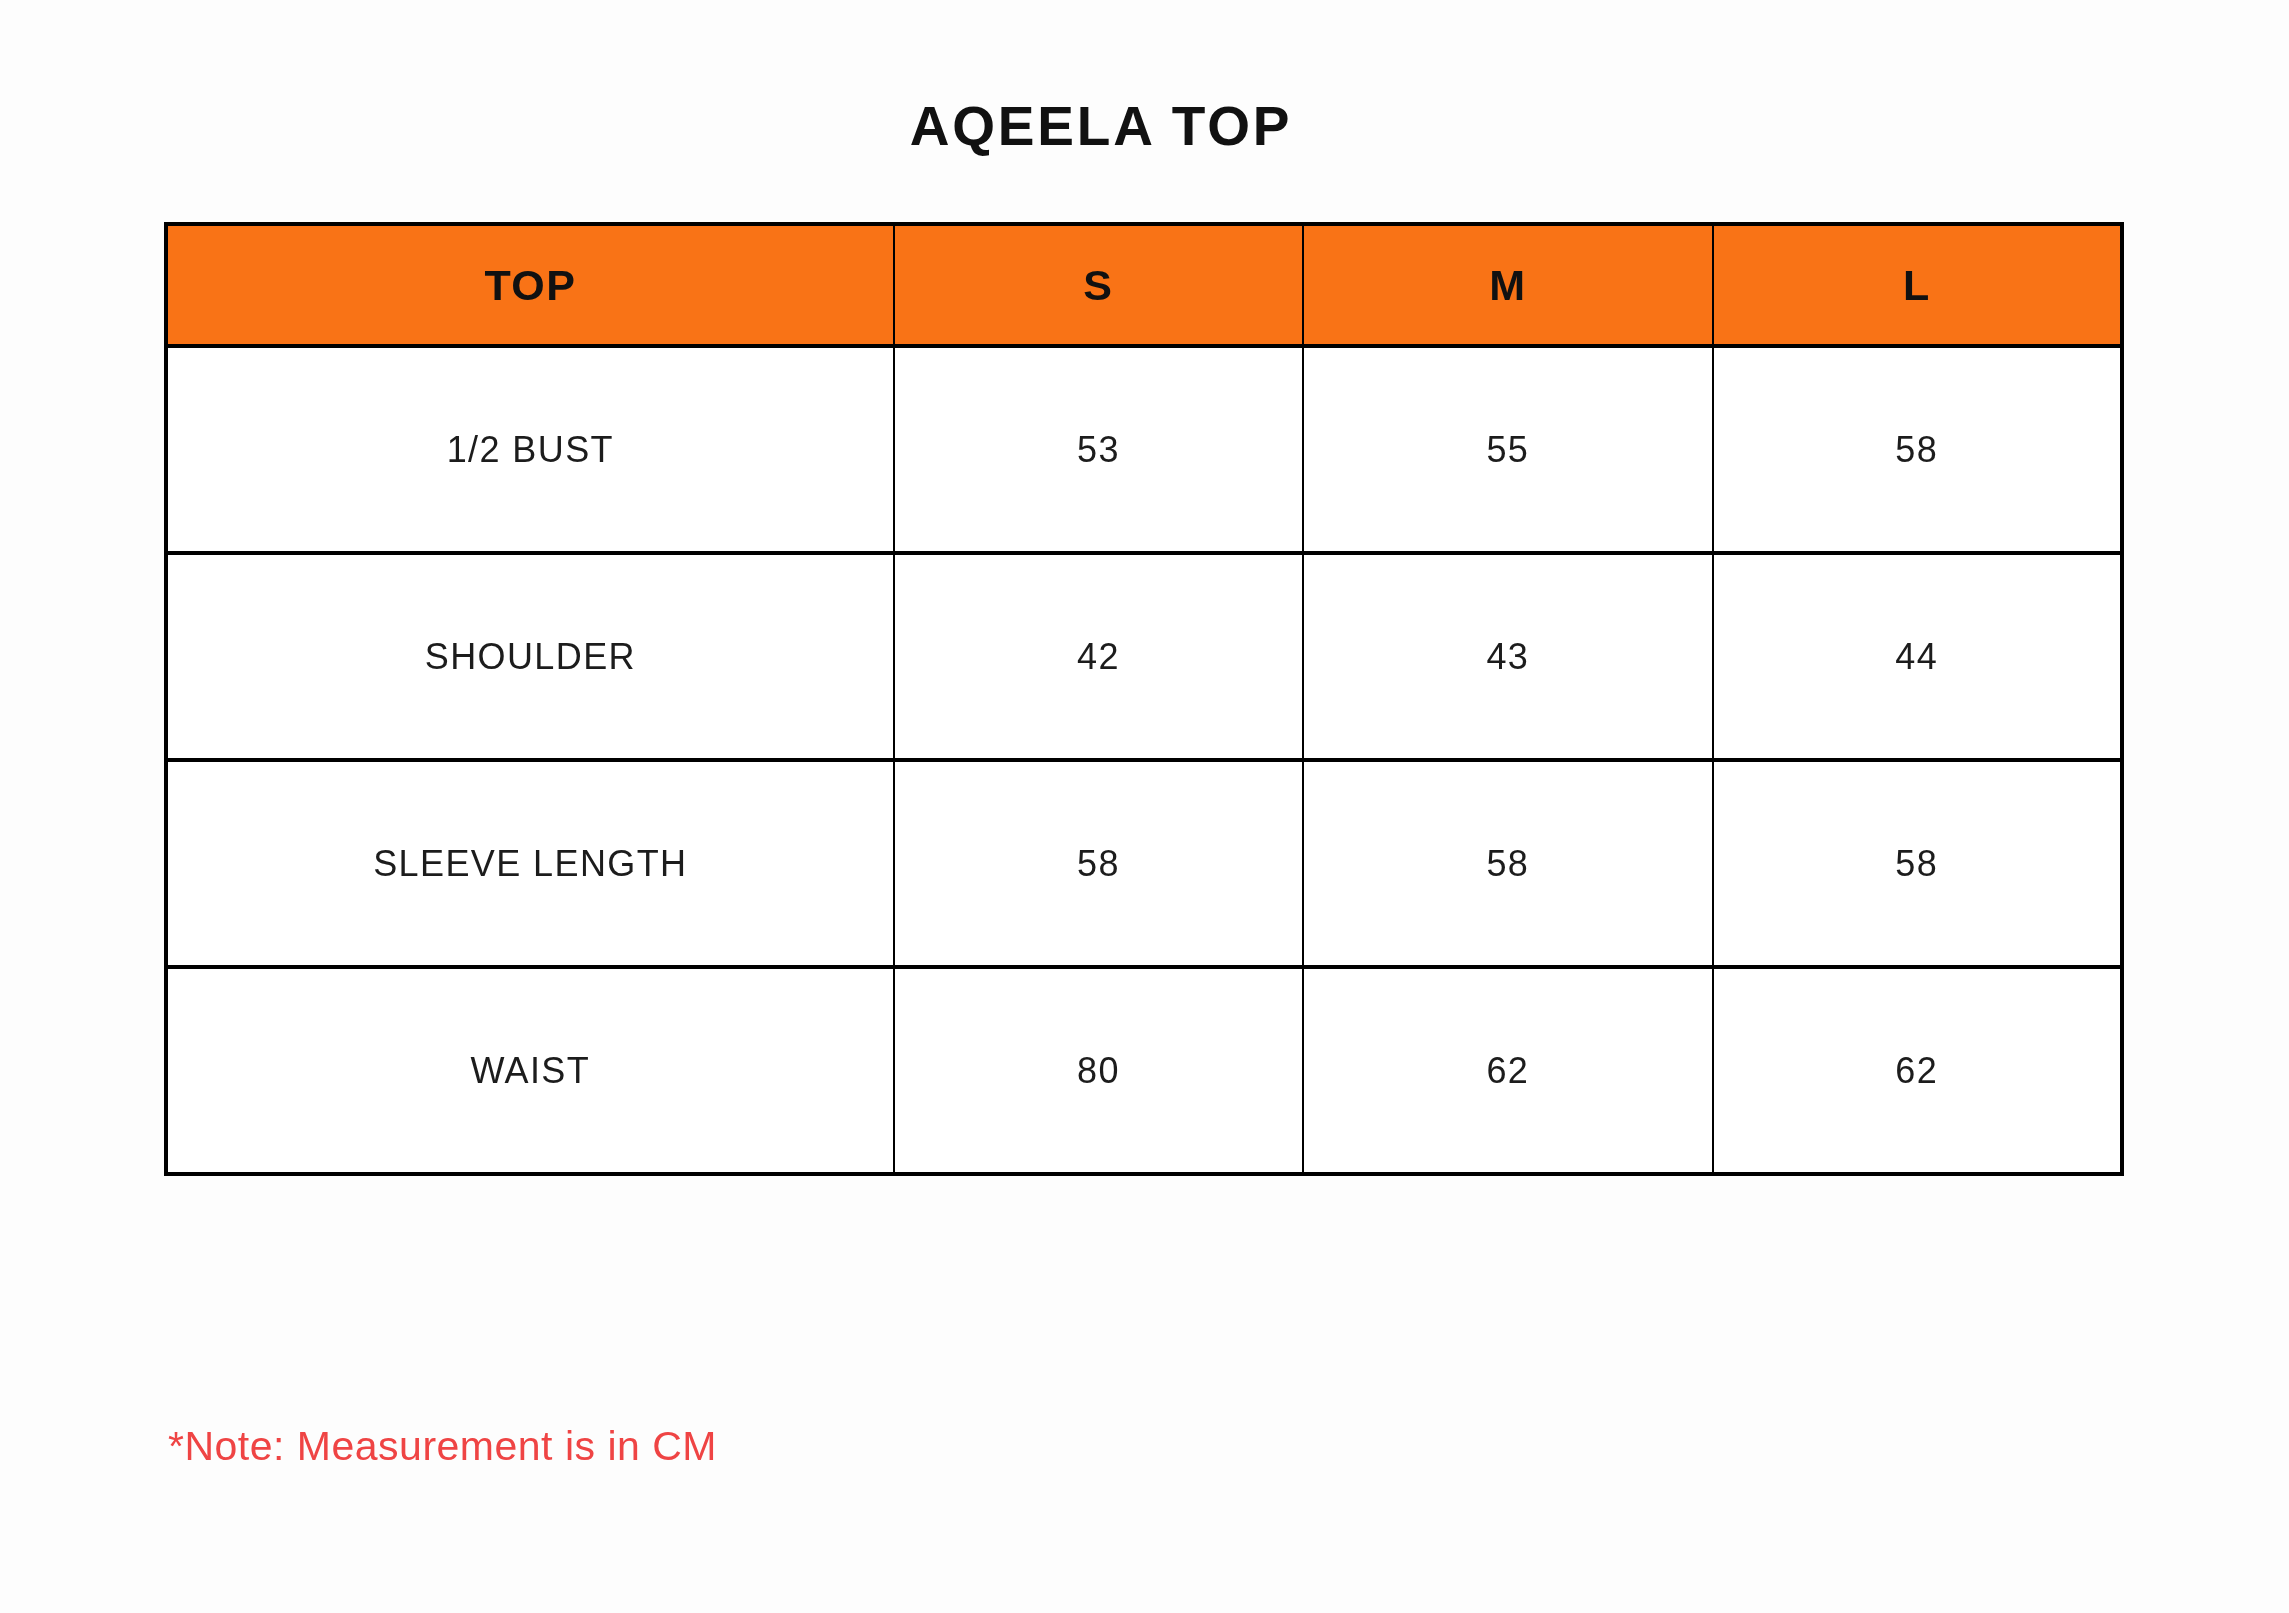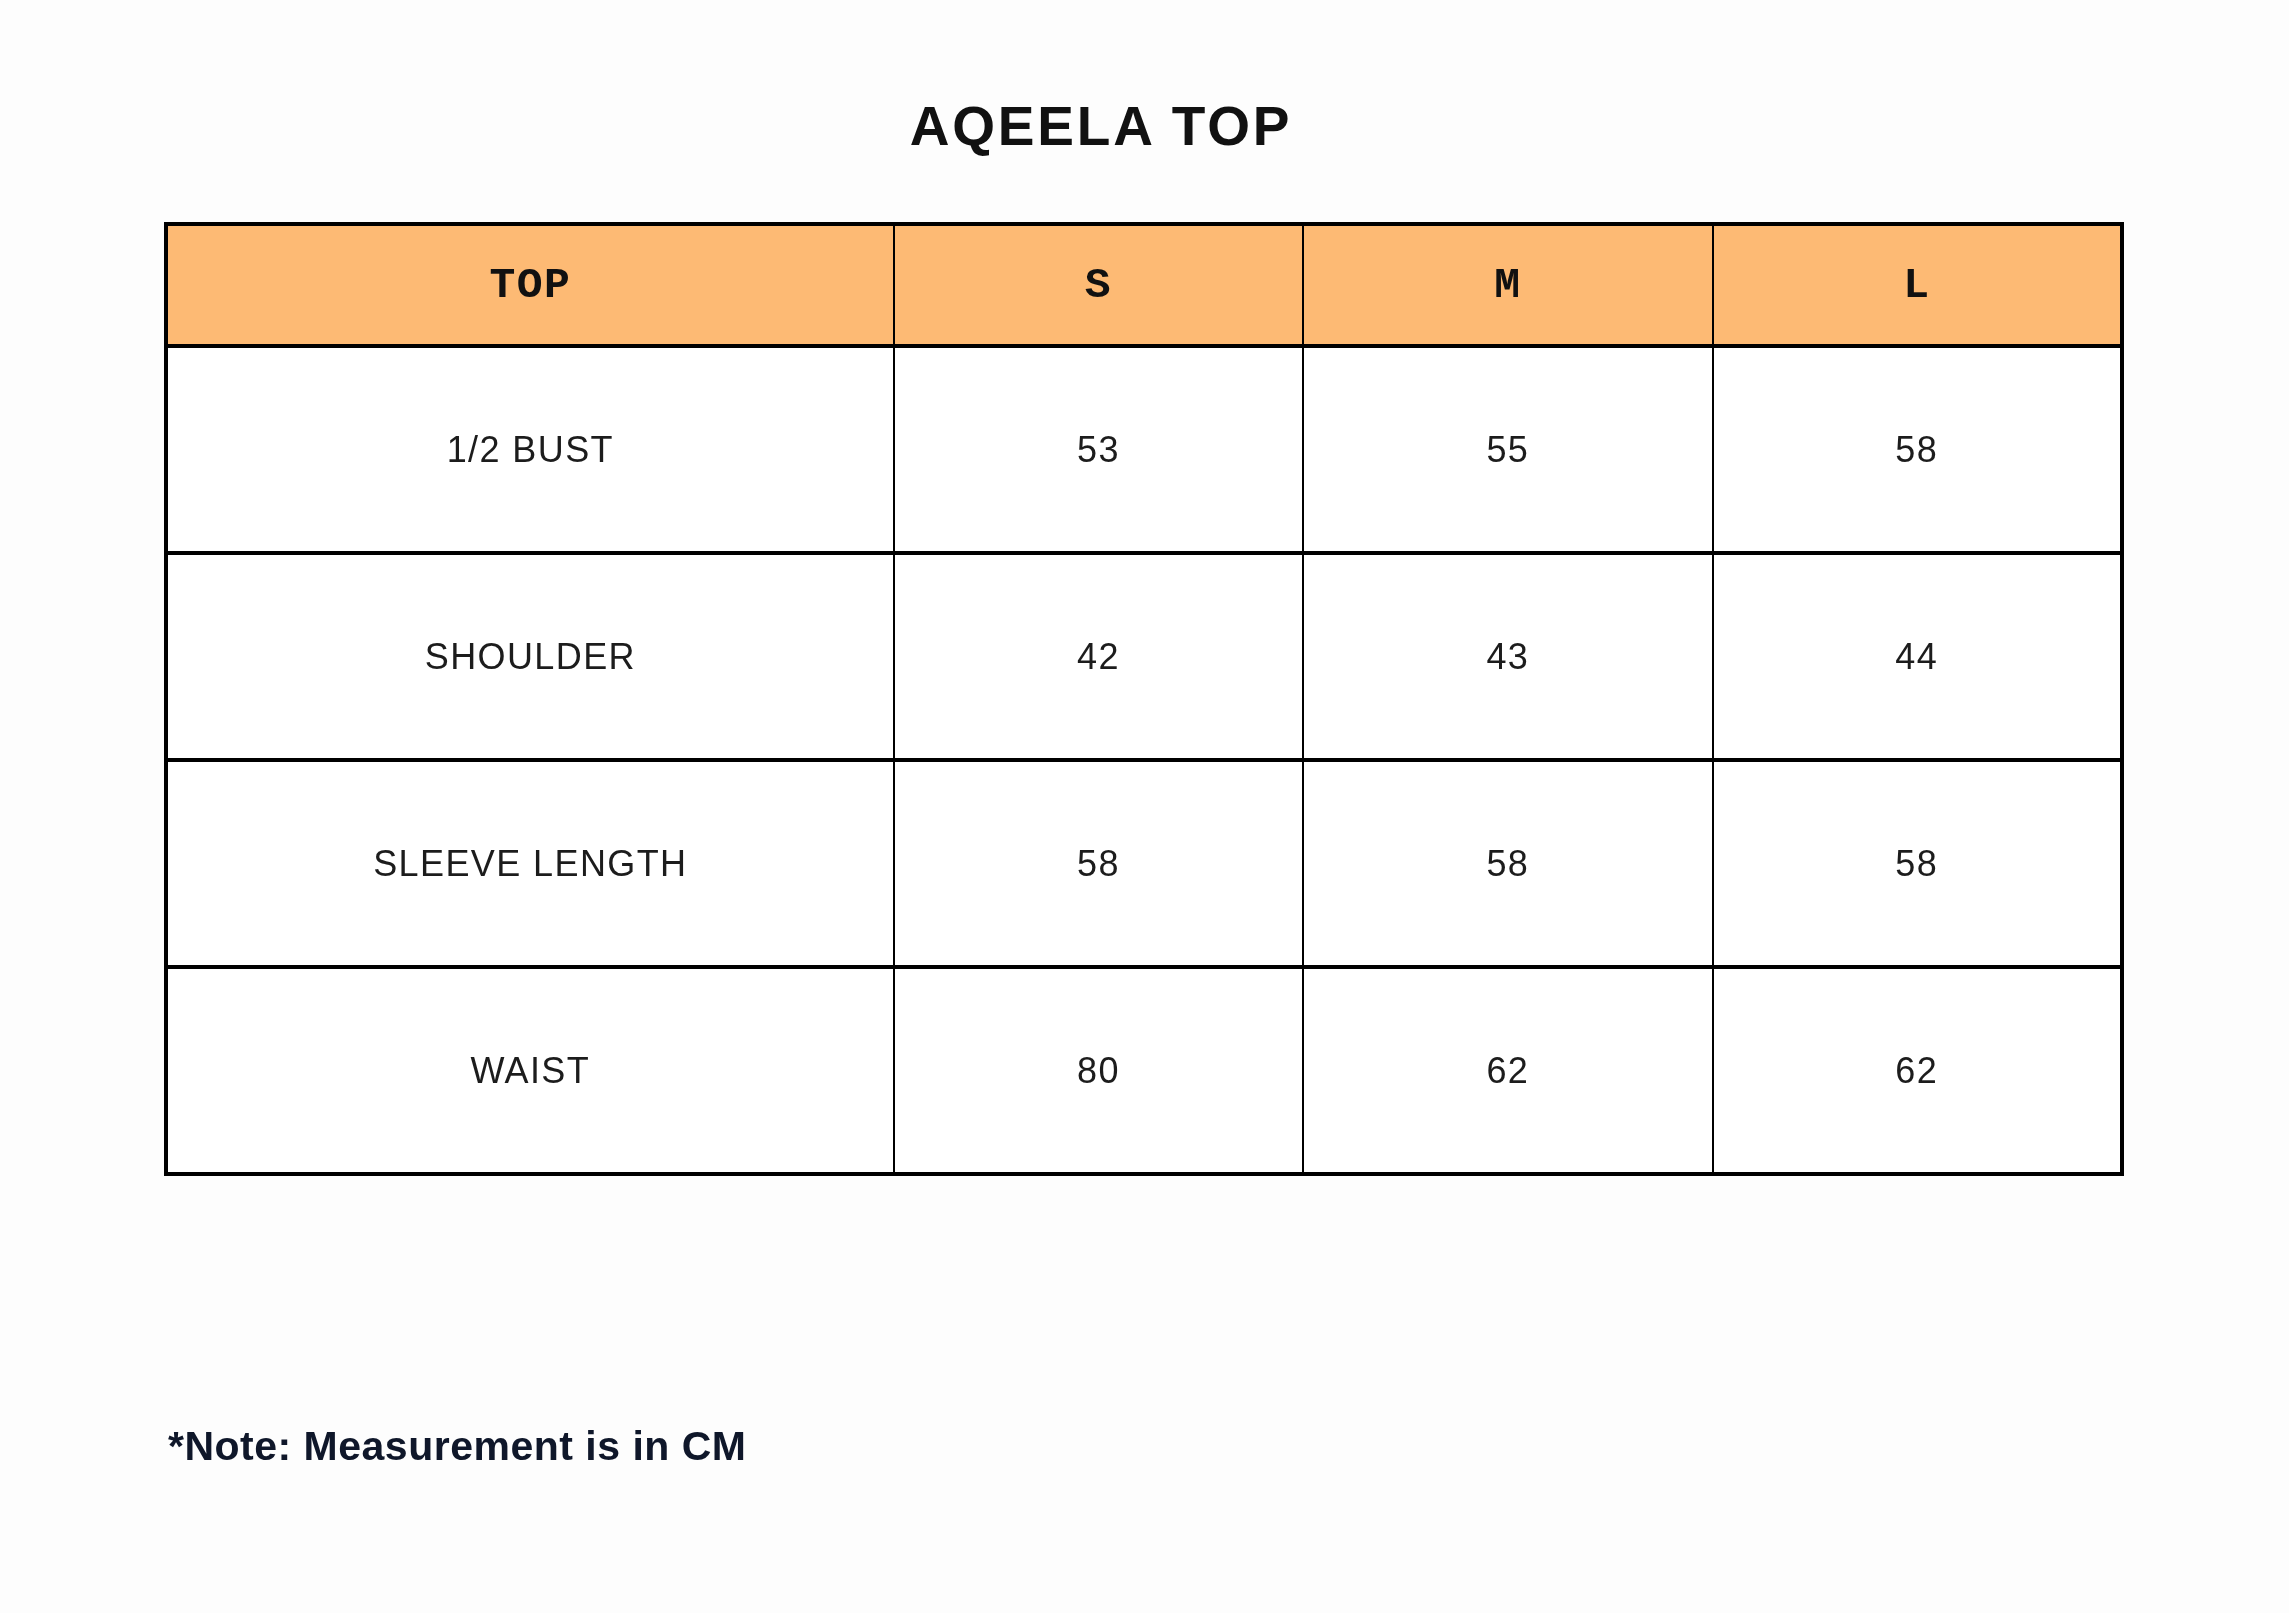--- a/index.html
+++ b/index.html
@@ -46,43 +46,42 @@
     border-top: 4.6px solid #000000;
     border-bottom: 4.6px solid #000000;
     text-align: center;
     vertical-align: middle;
     letter-spacing: 1.4px;
   }
 
   .size-table thead tr { height: 122px; }
 
   .size-table th {
-    background: #fdba74;
+    background: #f97316;
     font-size: 43px;
     font-weight: bold;
     color: #111;
-    font-family: Liberation Mono, monospace;
   }
 
   .size-table tbody tr { height: 207px; }
 
   .size-table td {
     font-size: 36px;
     font-weight: normal;
     color: #1c1c1c;
   }
 
   .footnote {
     position: absolute;
     left: 168px;
     top: 1423px;
     font-size: 41px;
-    font-weight: bold;
+    font-weight: normal;
     letter-spacing: 0.5px;
-    color: #0f172a;
+    color: #ef4444;
   }
 </style>
 </head>
 <body>
 
 <div class="page-title">AQEELA TOP</div>
 
 <table class="size-table">
   <colgroup>
     <col class="c-label">

